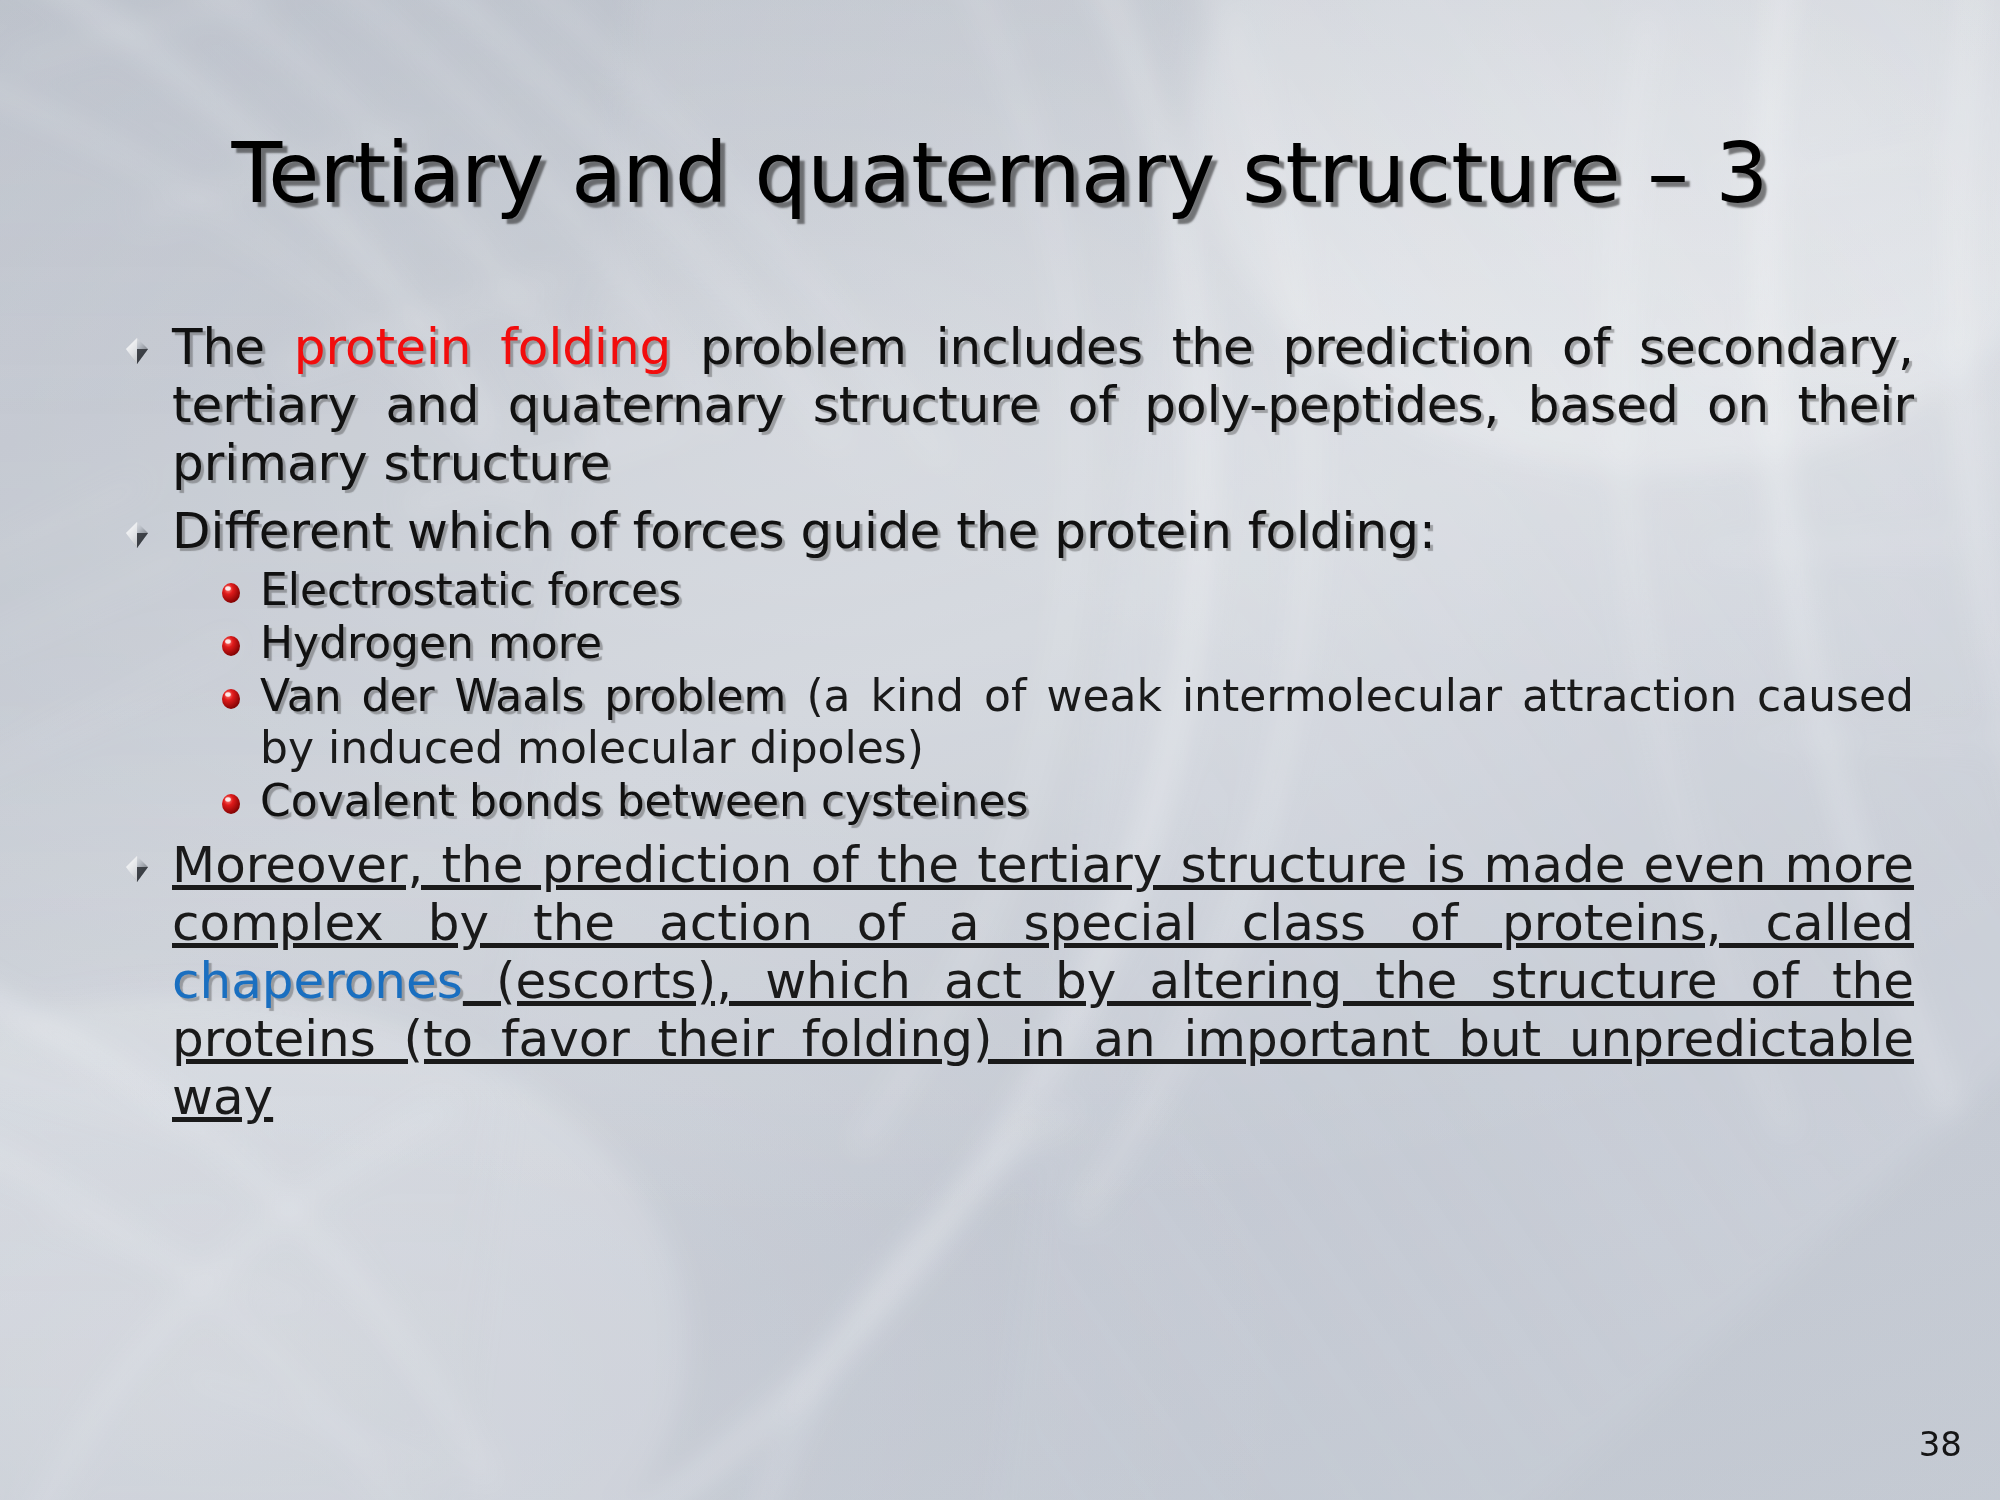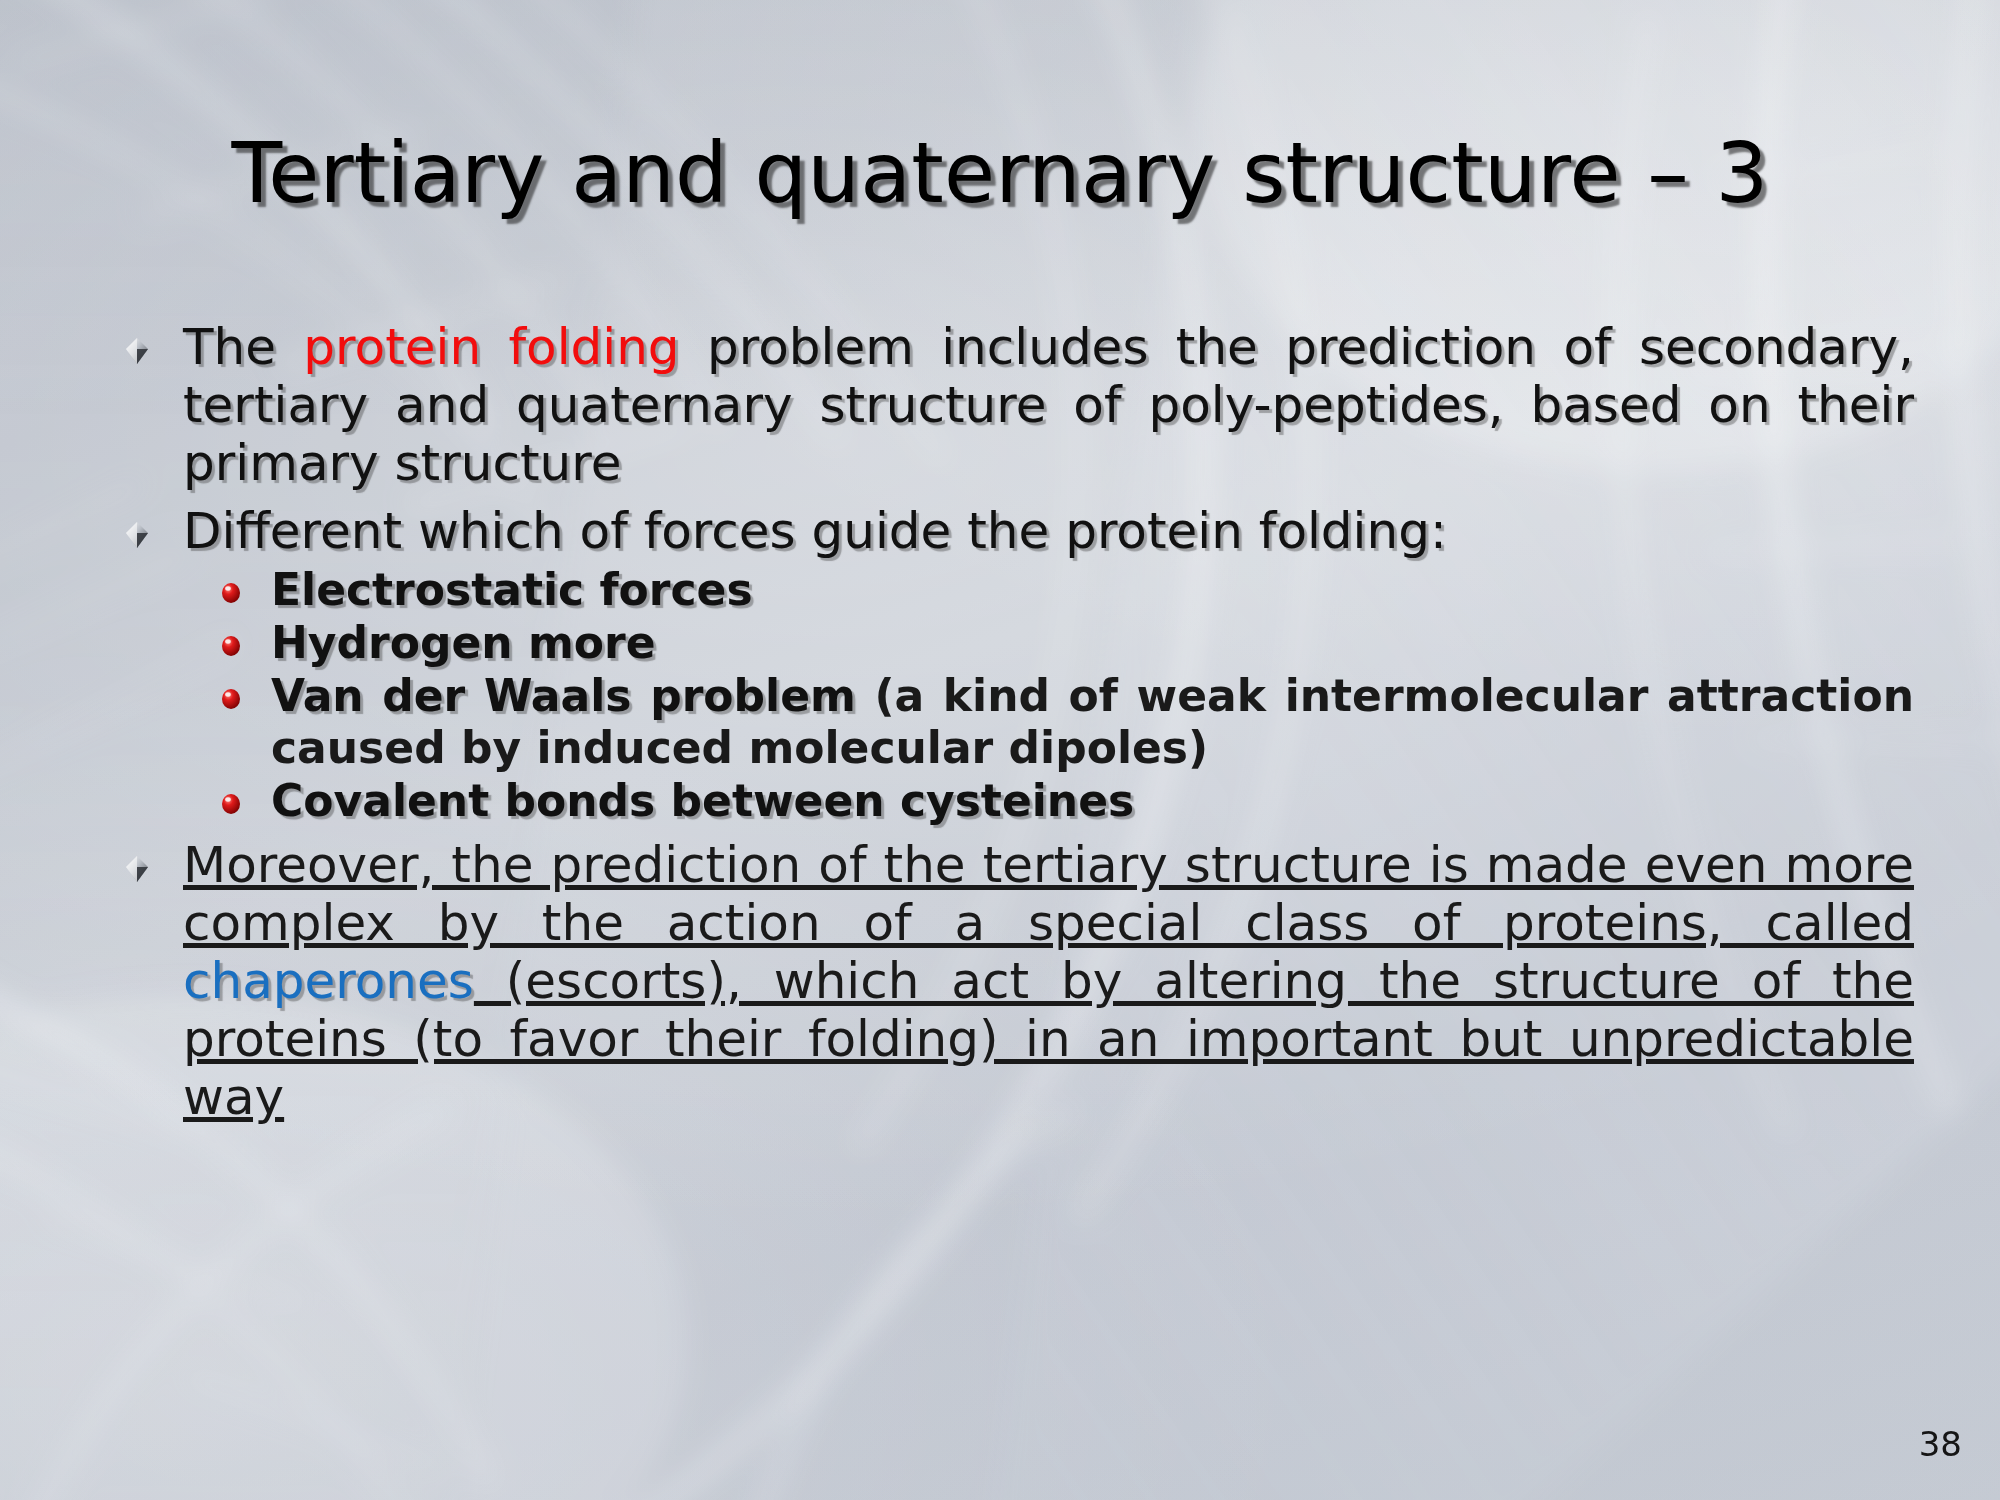--- a/index.html
+++ b/index.html
@@ -56,21 +56,20 @@
   .body-area {
     position: absolute;
     left: 124px;
     top: 318px;
     width: 1790px;
   }
 
   .bullet-row {
     display: flex;
     align-items: flex-start;
-    gap: 11px;
   }
 
   
   .l1 { margin-bottom: 0px; }
 
   .marker-l1 {
     flex: 0 0 auto;
     width: 26px; height: 30px;
     margin-top: 18px;
     margin-right: 22px;
@@ -87,21 +86,21 @@
     text-justify: inter-word;
     text-shadow: 3px 3px 1px rgba(60,60,60,.38);
   }
   .l1-text .plain { text-shadow: none; color:#1a1a1a;text-decoration:underline; }
 
   .kw-red   { color: #f20d0d; }
   .kw-blue  { color: #1a6fc0; }
 
   
   .l2-group { margin: 4px 0 2px 0; }
-  .l2 { margin-bottom: 0px; font-weight: bold; }
+  .l2 { margin-bottom: 0px; }
 
   .marker-l2 {
     flex: 0 0 auto;
     width: 22px; height: 24px;
     margin-top: 16px;
     margin-left: 96px;
     margin-right: 18px;
   }
   .marker-l2 svg { display: block; width: 22px; height: 24px; }
 

